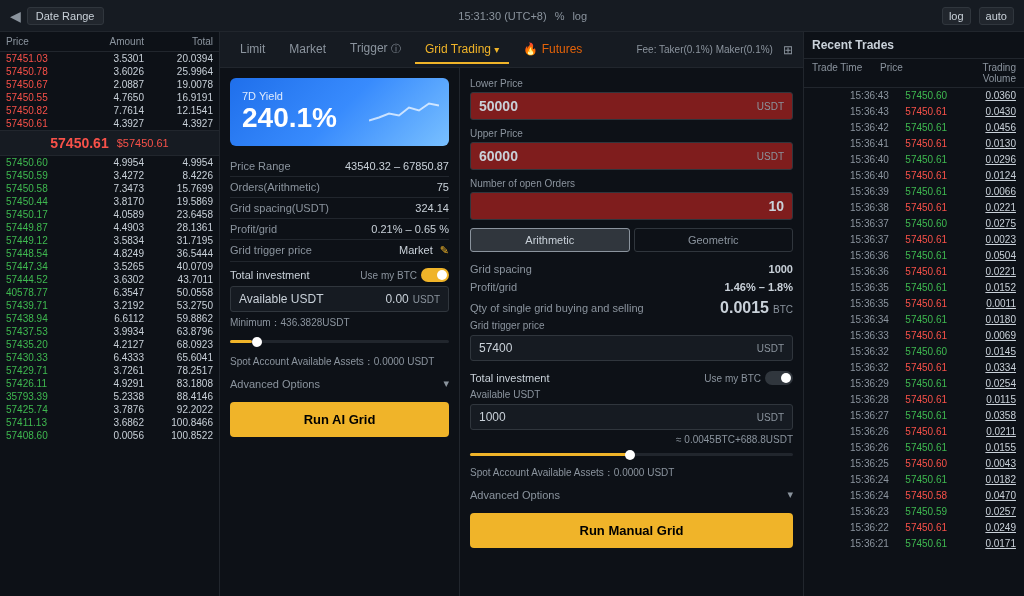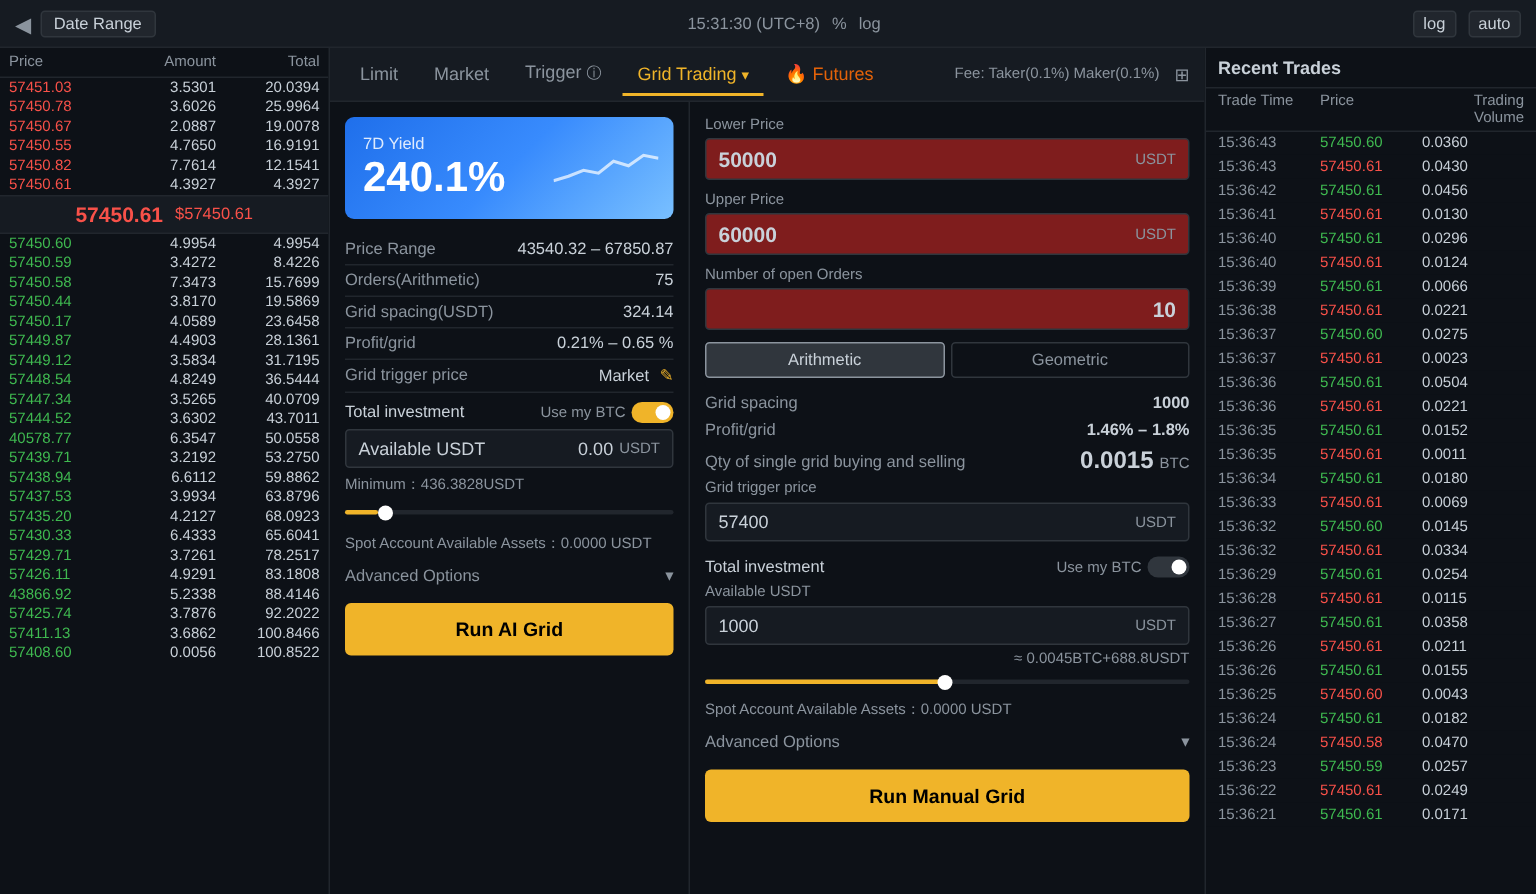--- a/index.html
+++ b/index.html
@@ -409,22 +409,23 @@
       color: #8b949e;
       border-bottom: 1px solid #21262d;
     }
     .trades-col-header span:last-child { text-align: right; }
     .trade-row {
       display: grid;
       grid-template-columns: 1fr 1fr 1fr;
       padding: 2px 8px;
       font-size: 10px;
       border-bottom: 1px solid #0d1117;
-    }
-    .trade-row span:last-child { text-align: left; }
+      margin-left: 38px;
+    }
+    .trade-row span:last-child { text-align: right; text-decoration: underline; }
     .trade-time { color: #8b949e; }
     .trade-price-green { color: #3fb950; }
     .trade-price-red { color: #f85149; }
 
     .orders-count-input {
       display: flex;
       justify-content: flex-end;
     }
   </style>
 </head>
@@ -578,21 +579,21 @@
           <span class="price-green">57429.71</span>
           <span>3.7261</span>
           <span>78.2517</span>
         </div>
         <div class="order-book-row">
           <span class="price-green">57426.11</span>
           <span>4.9291</span>
           <span>83.1808</span>
         </div>
         <div class="order-book-row">
-          <span class="price-green">43866.92</span>
+          <span class="price-green">35793.39</span>
           <span>5.2338</span>
           <span>88.4146</span>
         </div>
         <div class="order-book-row">
           <span class="price-green">57425.74</span>
           <span>3.7876</span>
           <span>92.2022</span>
         </div>
         <div class="order-book-row">
           <span class="price-green">57411.13</span>

